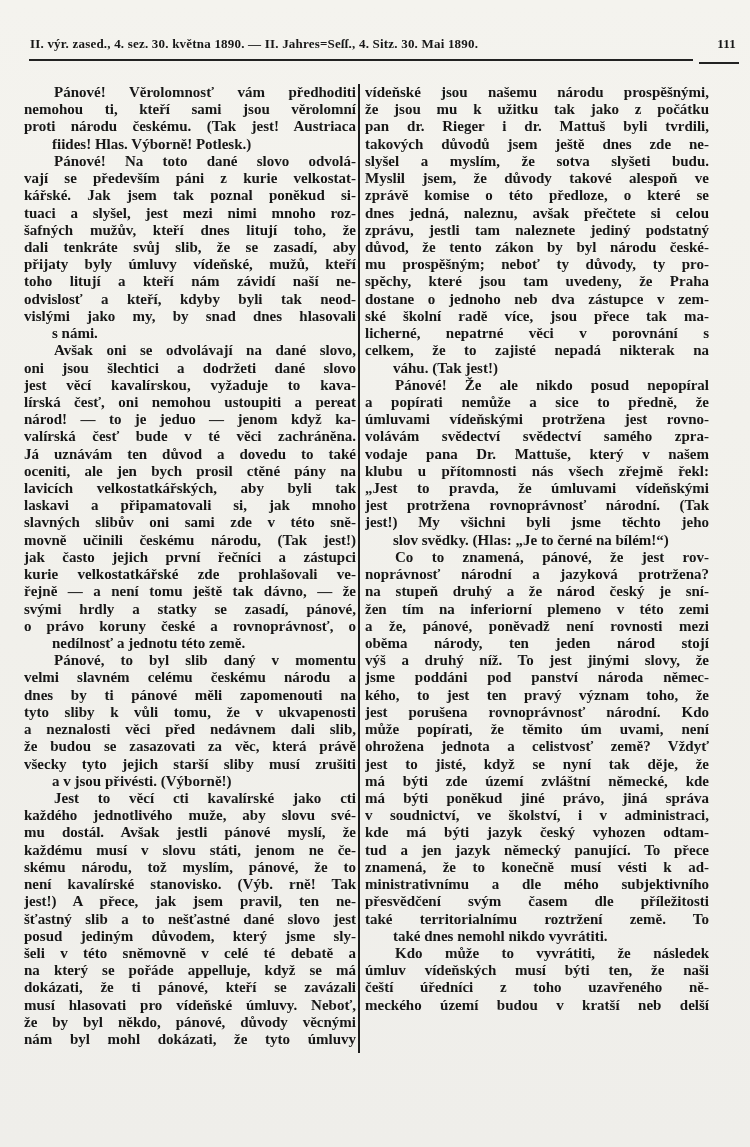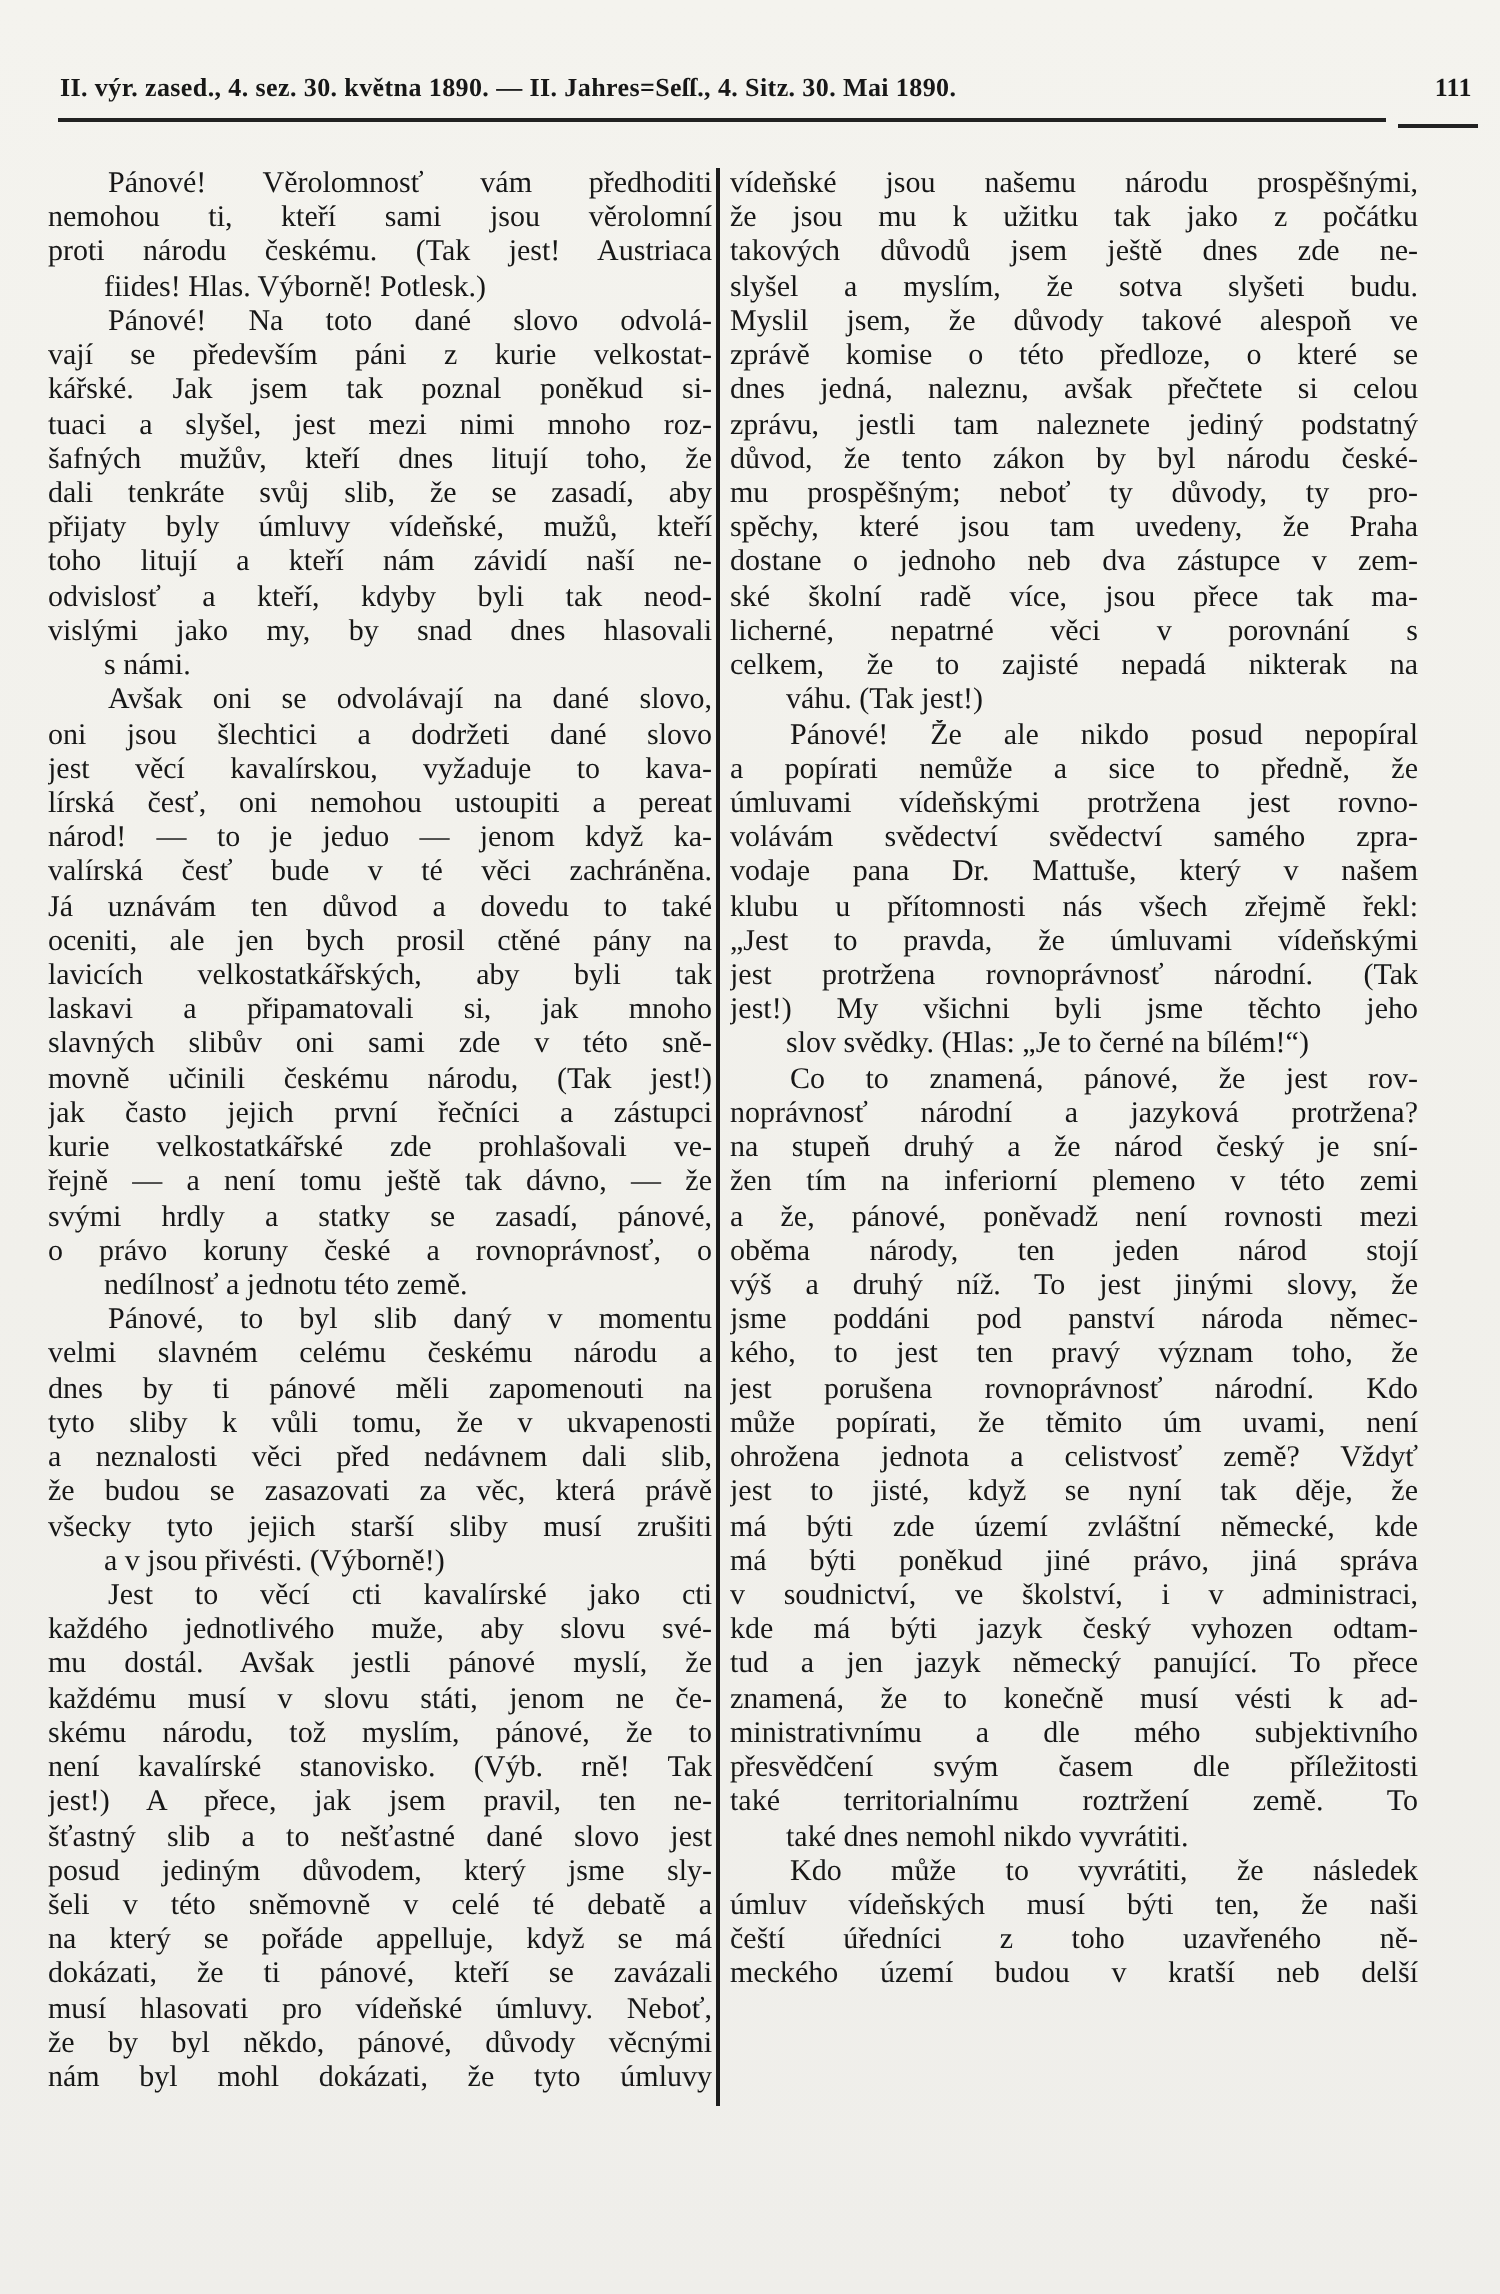--- a/index.html
+++ b/index.html
@@ -26,21 +26,21 @@
   .header-run { white-space:nowrap; }
   .header-rule {
     position:absolute; top:59px; left:29px; width:664px; height:2px;
     background:#222;
   }
   .pagenum-rule {
     position:absolute; top:62px; left:699px; width:40px; height:2px;
     background:#222;
   }
   
-  .column { position:absolute; top:84px; }
+  .column { position:absolute; top:84px;font-weight:bold; }
   .column.left  { left:24px;  width:332px; }
   .column.right { left:365px; width:344px; }
   .column-divider {
     position:absolute; top:84px; left:358px; width:2px; height:969px;
     background:#1c1c1c;
   }
   .para { margin:0; padding:0; }
   .line {
     height:17.22px; line-height:17.22px;
     font-size:15px;
@@ -130,20 +130,21 @@
       <div class="line">musí hlasovati pro vídeňské úmluvy. Neboť,</div>
       <div class="line">že by byl někdo, pánové, důvody věcnými</div>
       <div class="line">nám byl mohl dokázati, že tyto úmluvy</div>
     </div>
   </div>
 <div class="column-divider"></div>
 <div class="column right" id="col-right">
     <div class="para">
       <div class="line">vídeňské jsou našemu národu prospěšnými,</div>
       <div class="line">že jsou mu k užitku tak jako z počátku</div>
+      <div class="line">pan dr. Rieger i dr. Mattuš byli tvrdili,</div>
       <div class="line">takových důvodů jsem ještě dnes zde ne-</div>
       <div class="line">slyšel a myslím, že sotva slyšeti budu.</div>
       <div class="line">Myslil jsem, že důvody takové alespoň ve</div>
       <div class="line">zprávě komise o této předloze, o které se</div>
       <div class="line">dnes jedná, naleznu, avšak přečtete si celou</div>
       <div class="line">zprávu, jestli tam naleznete jediný podstatný</div>
       <div class="line">důvod, že tento zákon by byl národu české-</div>
       <div class="line">mu prospěšným; neboť ty důvody, ty pro-</div>
       <div class="line">spěchy, které jsou tam uvedeny, že Praha</div>
       <div class="line">dostane o jednoho neb dva zástupce v zem-</div>

